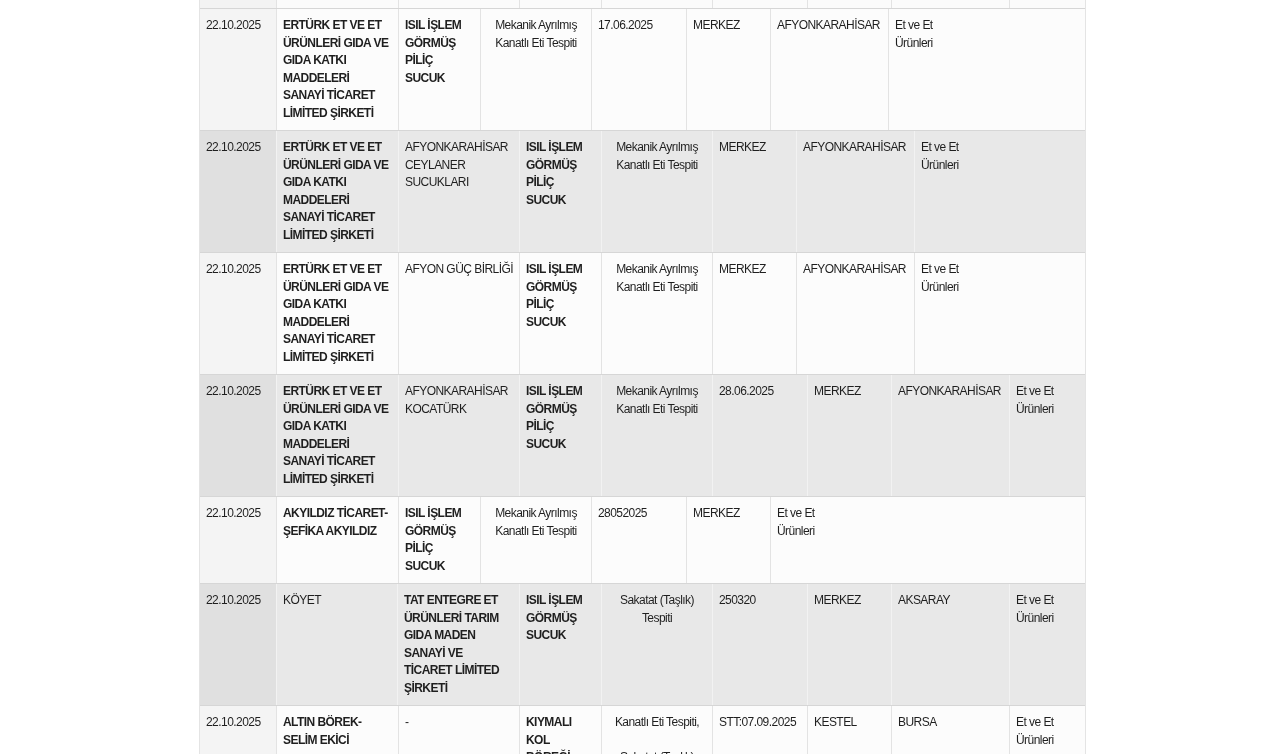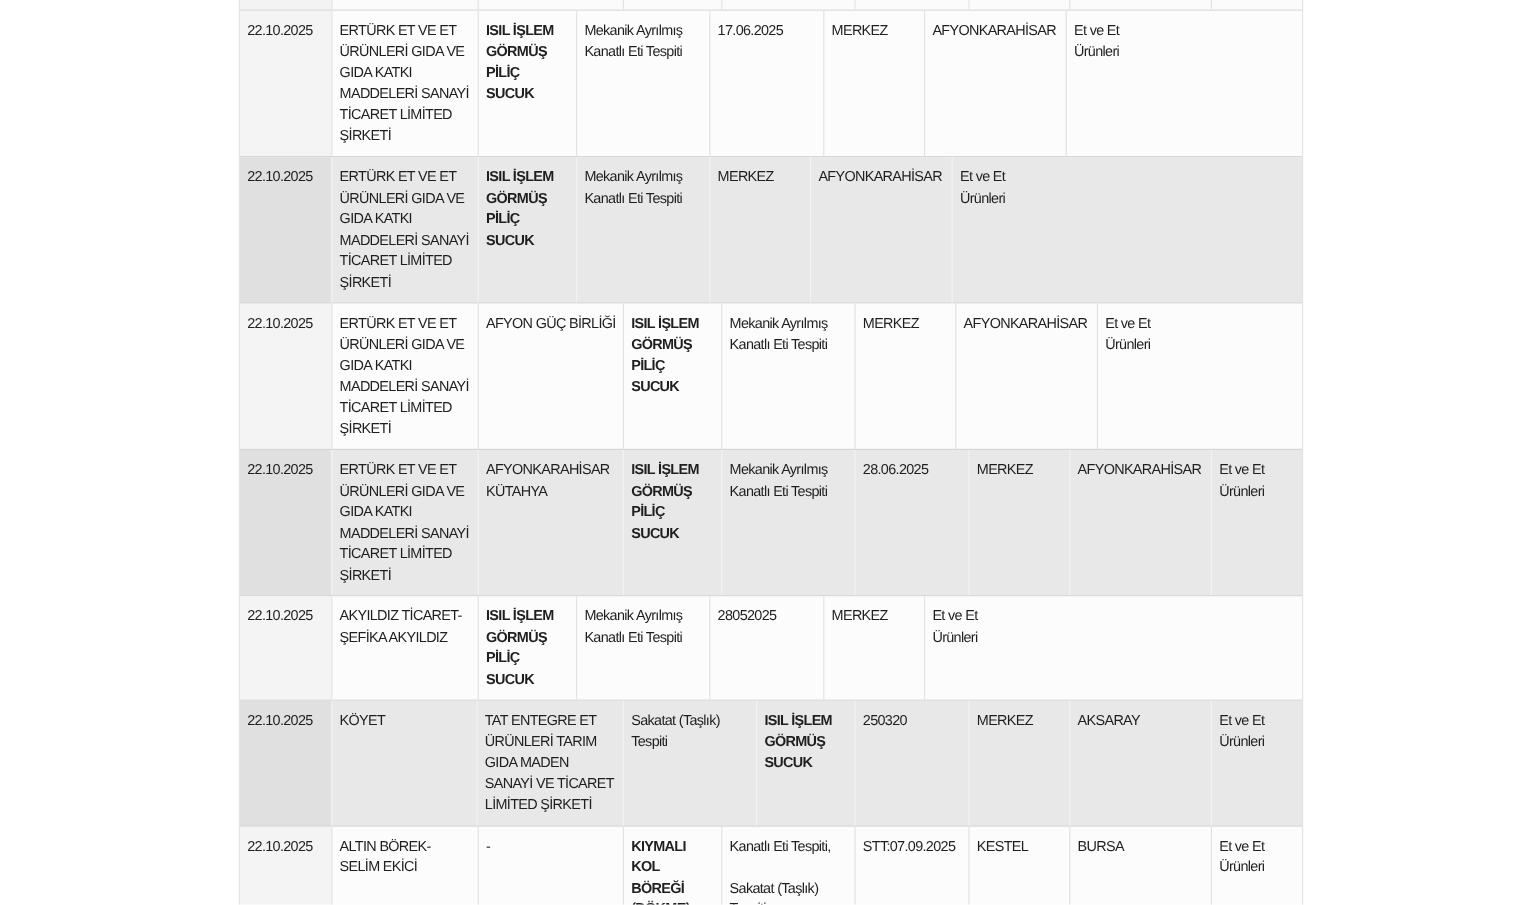--- a/index.html
+++ b/index.html
@@ -43,24 +43,24 @@
     font-size: 12px;
     letter-spacing: -0.55px;
     line-height: 17.5px;
     color: #1f1f1f;
     white-space: pre-line;
     overflow: hidden;
   }
   .cell + .cell { border-left: 1px solid #e3e3e3; }
   .trow.shaded .cell + .cell { border-left-color: #f2f2f2; }
   .c-date     { width: 76px;  background: rgba(0,0,0,0.030); }
-  .c-firm     { width: 122px; }
+  .c-firm     { width: 122px; font-weight: bold; }
   .c-brand    { width: 121px; }
   .c-product  { width: 82px; font-weight: bold;  }
-  .c-finding  { width: 111px; }
+  .c-finding  { width: 111px; text-align: center; }
   .c-ref      { width: 95px;  }
   .c-district { width: 84px;  }
   .c-province { width: 118px; }
   .c-category { width: 76px;  }
   .trow.sliver { height: 8px; background: #fbfbfb; }
   .trow.sliver .cell { padding: 0 6px; }
   .r1 { min-height: 119px; }
   .r2 { min-height: 120px; }
   .r3 { min-height: 117px; }
   .r4 { min-height: 118px; }
@@ -93,20 +93,21 @@
       <div class="cell c-finding">Mekanik Ayrılmış Kanatlı Eti Tespiti</div>
       <div class="cell c-ref">17.06.2025</div>
       <div class="cell c-district">MERKEZ</div>
       <div class="cell c-province">AFYONKARAHİSAR</div>
       <div class="cell c-category">Et ve Et Ürünleri</div>
     </div>
 
     <div class="trow r2 shaded">
       <div class="cell c-date">22.10.2025</div>
       <div class="cell c-firm">ERTÜRK ET VE ET ÜRÜNLERİ GIDA VE GIDA KATKI MADDELERİ SANAYİ TİCARET LİMİTED ŞİRKETİ</div>
+      <div class="cell c-brand">AFYONKARAHİSAR CEYLANER SUCUKLARI</div>
       <div class="cell c-product">ISIL İŞLEM GÖRMÜŞ PİLİÇ SUCUK</div>
       <div class="cell c-finding">Mekanik Ayrılmış Kanatlı Eti Tespiti</div>
       <div class="cell c-district">MERKEZ</div>
       <div class="cell c-province">AFYONKARAHİSAR</div>
       <div class="cell c-category">Et ve Et Ürünleri</div>
     </div>
 
     <div class="trow r3">
       <div class="cell c-date">22.10.2025</div>
       <div class="cell c-firm">ERTÜRK ET VE ET ÜRÜNLERİ GIDA VE GIDA KATKI MADDELERİ SANAYİ TİCARET LİMİTED ŞİRKETİ</div>
@@ -114,21 +115,21 @@
       <div class="cell c-product">ISIL İŞLEM GÖRMÜŞ PİLİÇ SUCUK</div>
       <div class="cell c-finding">Mekanik Ayrılmış Kanatlı Eti Tespiti</div>
       <div class="cell c-district">MERKEZ</div>
       <div class="cell c-province">AFYONKARAHİSAR</div>
       <div class="cell c-category">Et ve Et Ürünleri</div>
     </div>
 
     <div class="trow r4 shaded">
       <div class="cell c-date">22.10.2025</div>
       <div class="cell c-firm">ERTÜRK ET VE ET ÜRÜNLERİ GIDA VE GIDA KATKI MADDELERİ SANAYİ TİCARET LİMİTED ŞİRKETİ</div>
-      <div class="cell c-brand">AFYONKARAHİSAR KÜTAHYA</div>
+      <div class="cell c-brand">AFYONKARAHİSAR KOCATÜRK</div>
       <div class="cell c-product">ISIL İŞLEM GÖRMÜŞ PİLİÇ SUCUK</div>
       <div class="cell c-finding">Mekanik Ayrılmış Kanatlı Eti Tespiti</div>
       <div class="cell c-ref">28.06.2025</div>
       <div class="cell c-district">MERKEZ</div>
       <div class="cell c-province">AFYONKARAHİSAR</div>
       <div class="cell c-category">Et ve Et Ürünleri</div>
     </div>
 
     <div class="trow r5">
       <div class="cell c-date">22.10.2025</div>
@@ -137,22 +138,22 @@
       <div class="cell c-finding">Mekanik Ayrılmış Kanatlı Eti Tespiti</div>
       <div class="cell c-ref">28052025</div>
       <div class="cell c-district">MERKEZ</div>
       <div class="cell c-category">Et ve Et Ürünleri</div>
     </div>
 
     <div class="trow r6 shaded">
       <div class="cell c-date">22.10.2025</div>
       <div class="cell c-brand">KÖYET</div>
       <div class="cell c-firm">TAT ENTEGRE ET ÜRÜNLERİ TARIM GIDA MADEN SANAYİ VE TİCARET LİMİTED ŞİRKETİ</div>
+      <div class="cell c-product">ISIL İŞLEM GÖRMÜŞ SUCUK</div>
       <div class="cell c-finding">Sakatat (Taşlık) Tespiti</div>
-      <div class="cell c-product">ISIL İŞLEM GÖRMÜŞ SUCUK</div>
       <div class="cell c-ref">250320</div>
       <div class="cell c-district">MERKEZ</div>
       <div class="cell c-province">AKSARAY</div>
       <div class="cell c-category">Et ve Et Ürünleri</div>
     </div>
 
     <div class="trow r7">
       <div class="cell c-date">22.10.2025</div>
       <div class="cell c-firm">ALTIN BÖREK-SELİM EKİCİ</div>
       <div class="cell c-brand">-</div>

